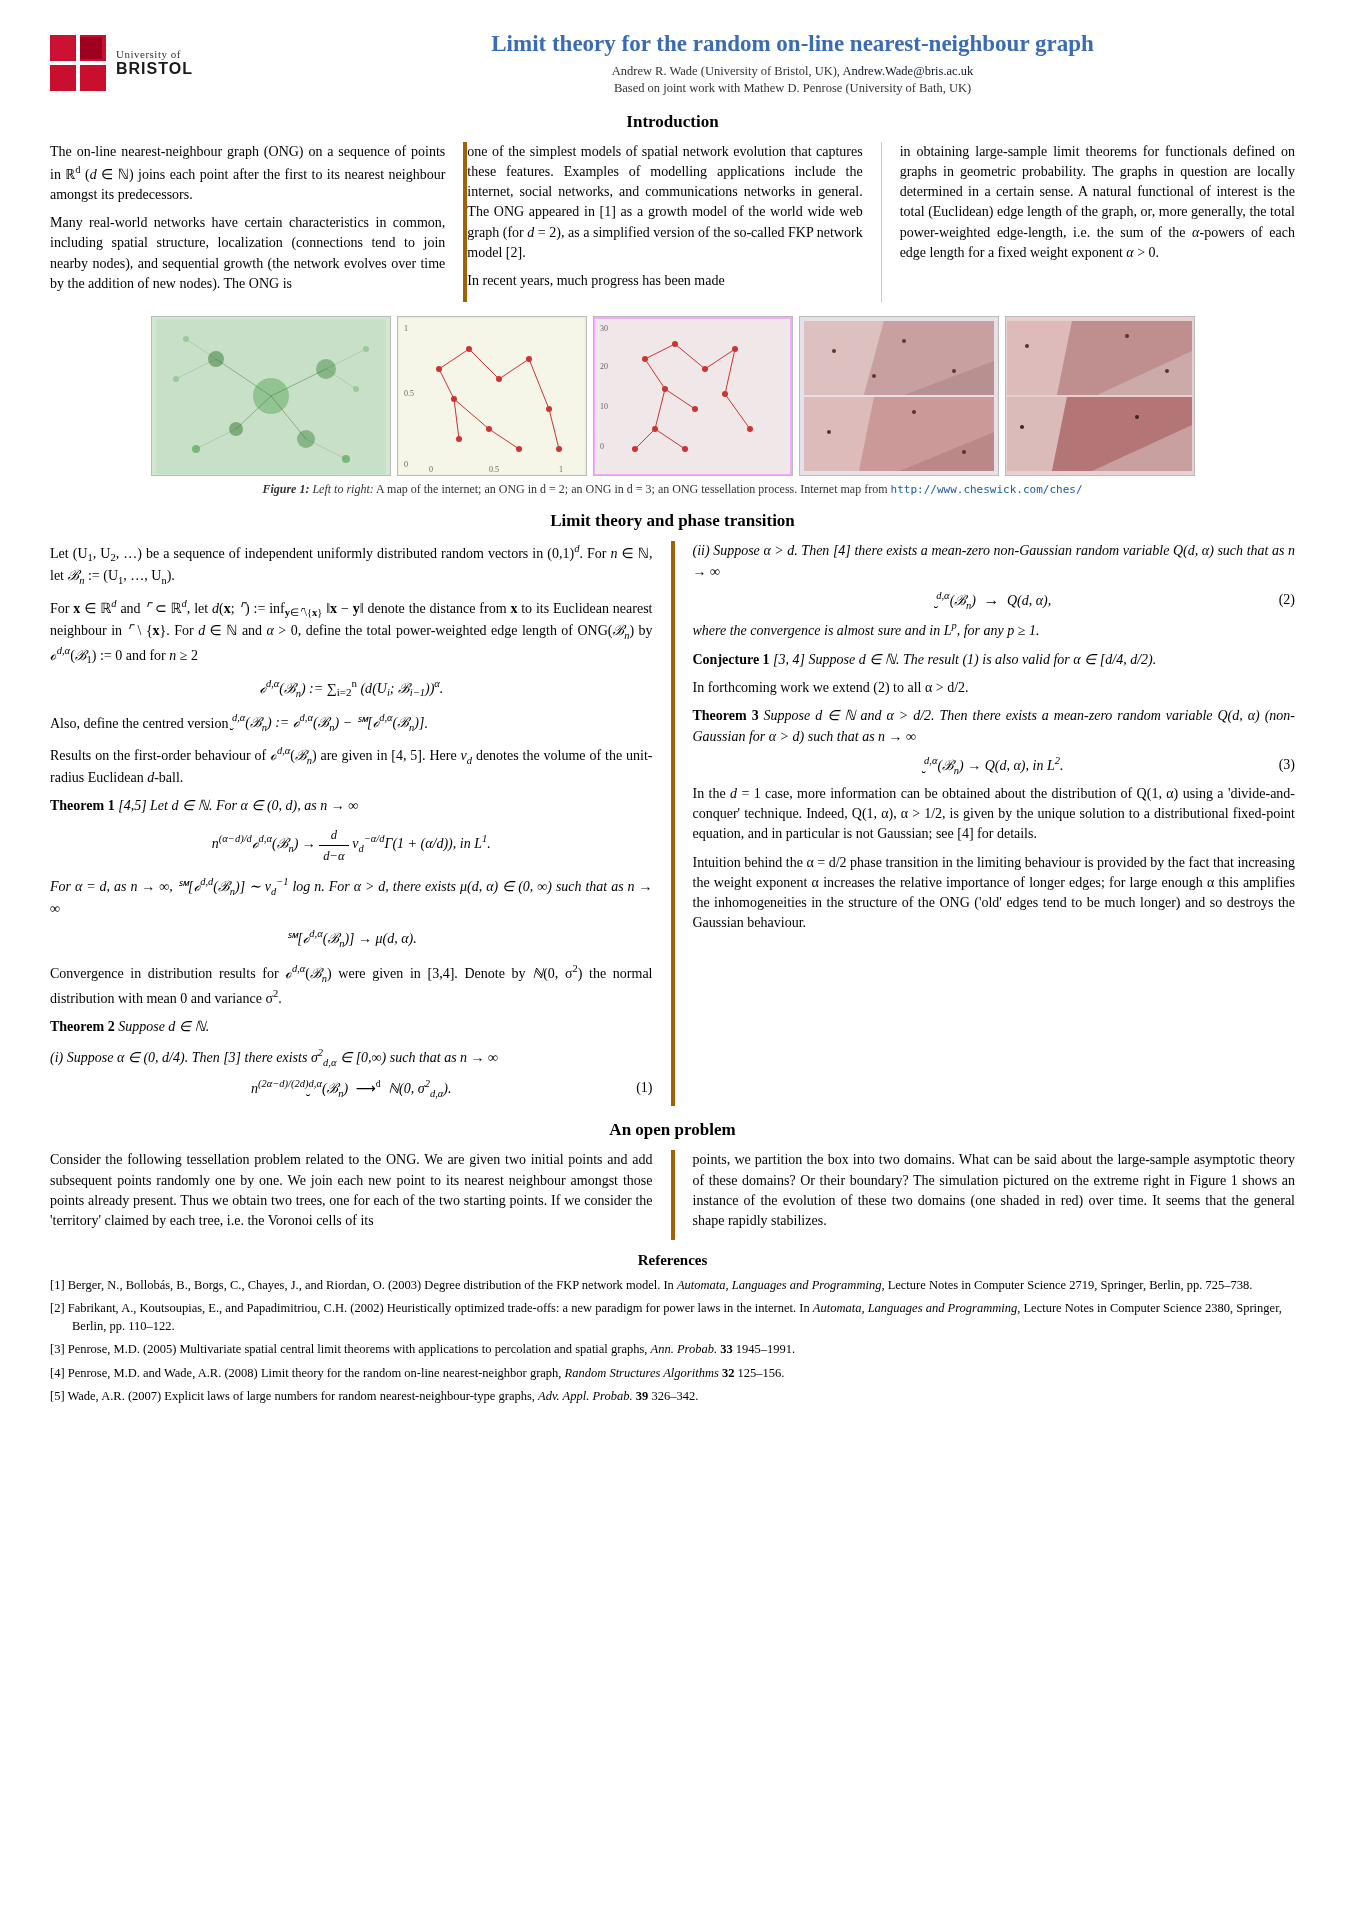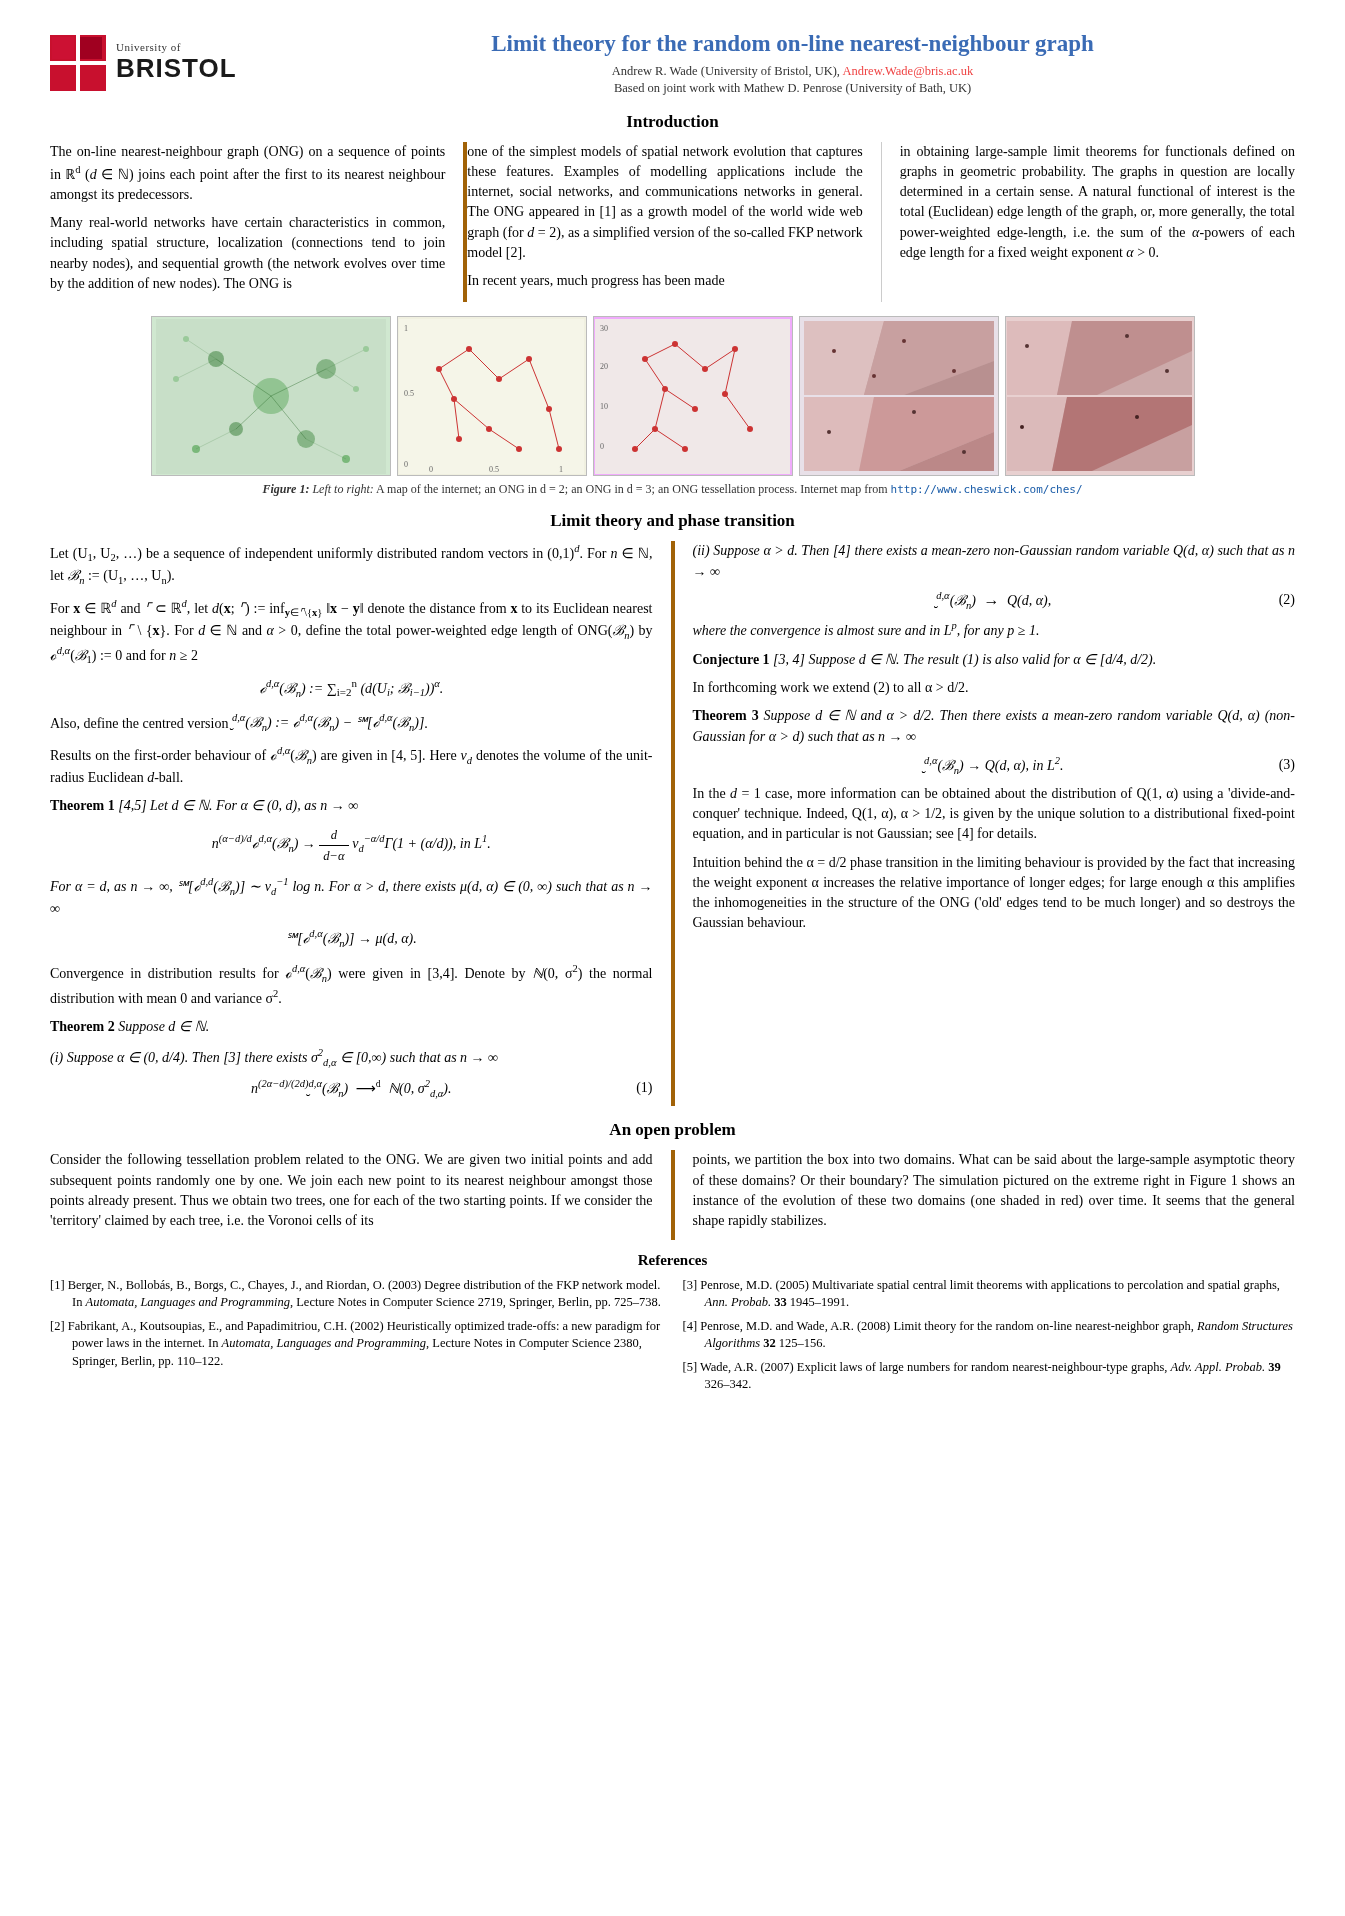--- a/index.html
+++ b/index.html
@@ -41,21 +41,21 @@
       display: flex;
       flex-direction: column;
       font-size: 13px;
     }
     .logo-university {
       font-size: 11px;
       color: #333;
       letter-spacing: 0.5px;
     }
     .logo-bristol {
-      font-size: 26px;
+      font-size: 16px;
       font-weight: bold;
       color: #1a1a1a;
       letter-spacing: 1px;
       font-family: Arial, sans-serif;
     }
     .title-area {
       flex: 1;
       text-align: center;
     }
     .main-title {
@@ -65,21 +65,21 @@
       font-family: "Times New Roman", Times, serif;
       line-height: 1.2;
       margin-bottom: 6px;
     }
     .author-line {
       font-size: 12.5px;
       color: #333;
       margin-bottom: 2px;
     }
     .author-link {
-      color: #ef4444;
+      color: #0f172a;
     }
     .joint-work-line {
       font-size: 12.5px;
       color: #333;
     }
 
     
     .section-heading {
       text-align: center;
       font-size: 17px;
@@ -194,21 +194,21 @@
       text-indent: -22px;
     }
 
     
     sup { font-size: 0.75em; vertical-align: super; }
     sub { font-size: 0.75em; vertical-align: sub; }
 
     
     .refs-two-col {
       display: flex;
-      gap: 20px;
+      flex-direction: column;
     }
     .refs-col {
       flex: 1;
     }
 
     .open-problem-section {
       margin-top: 10px;
     }
 
     

